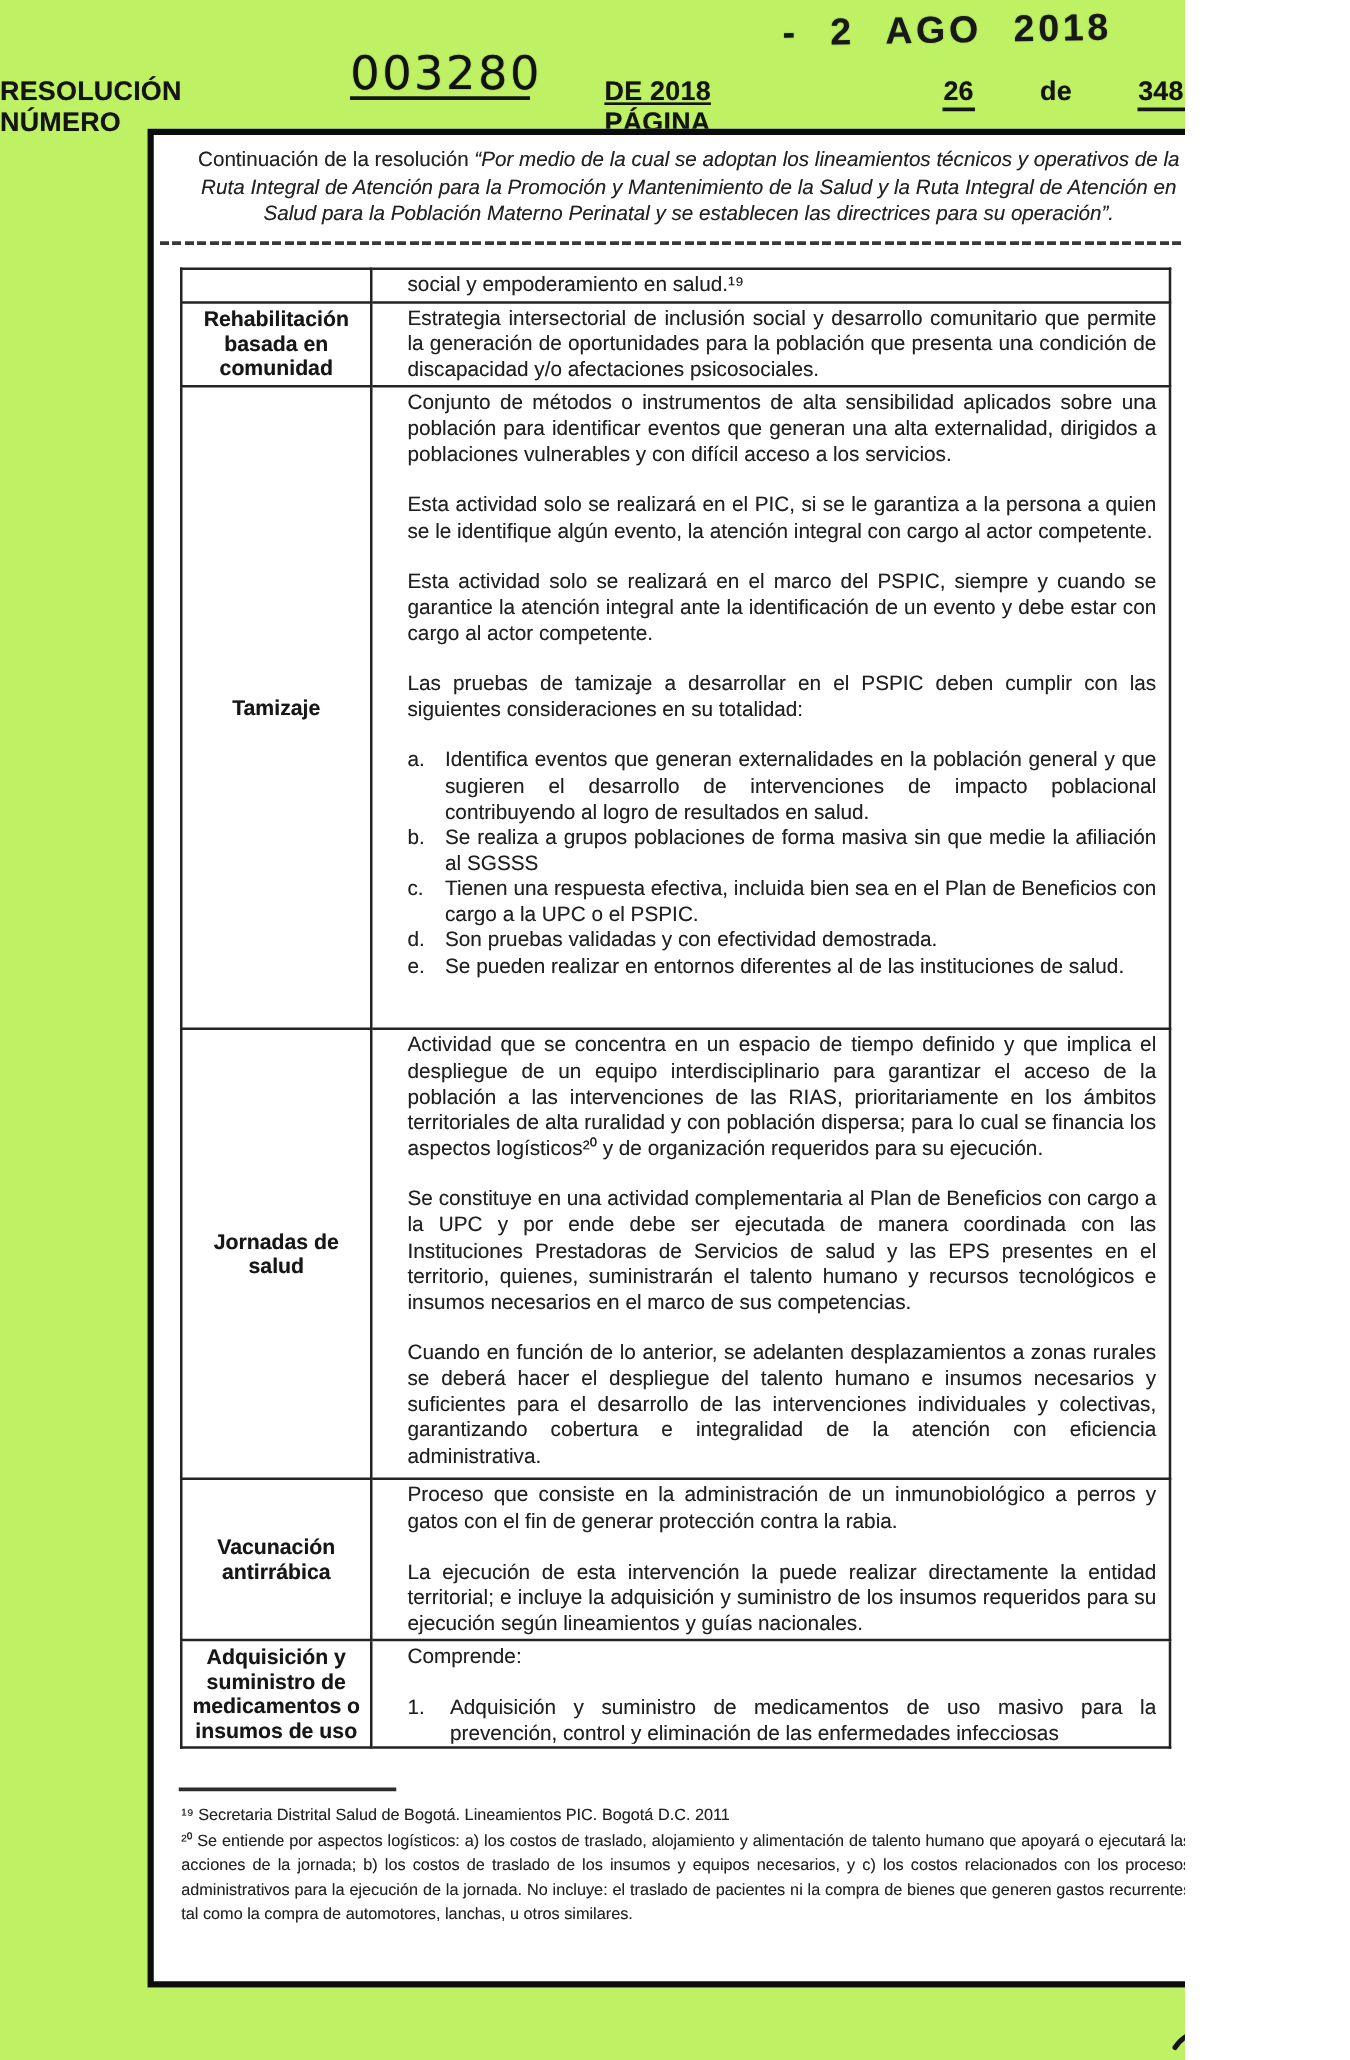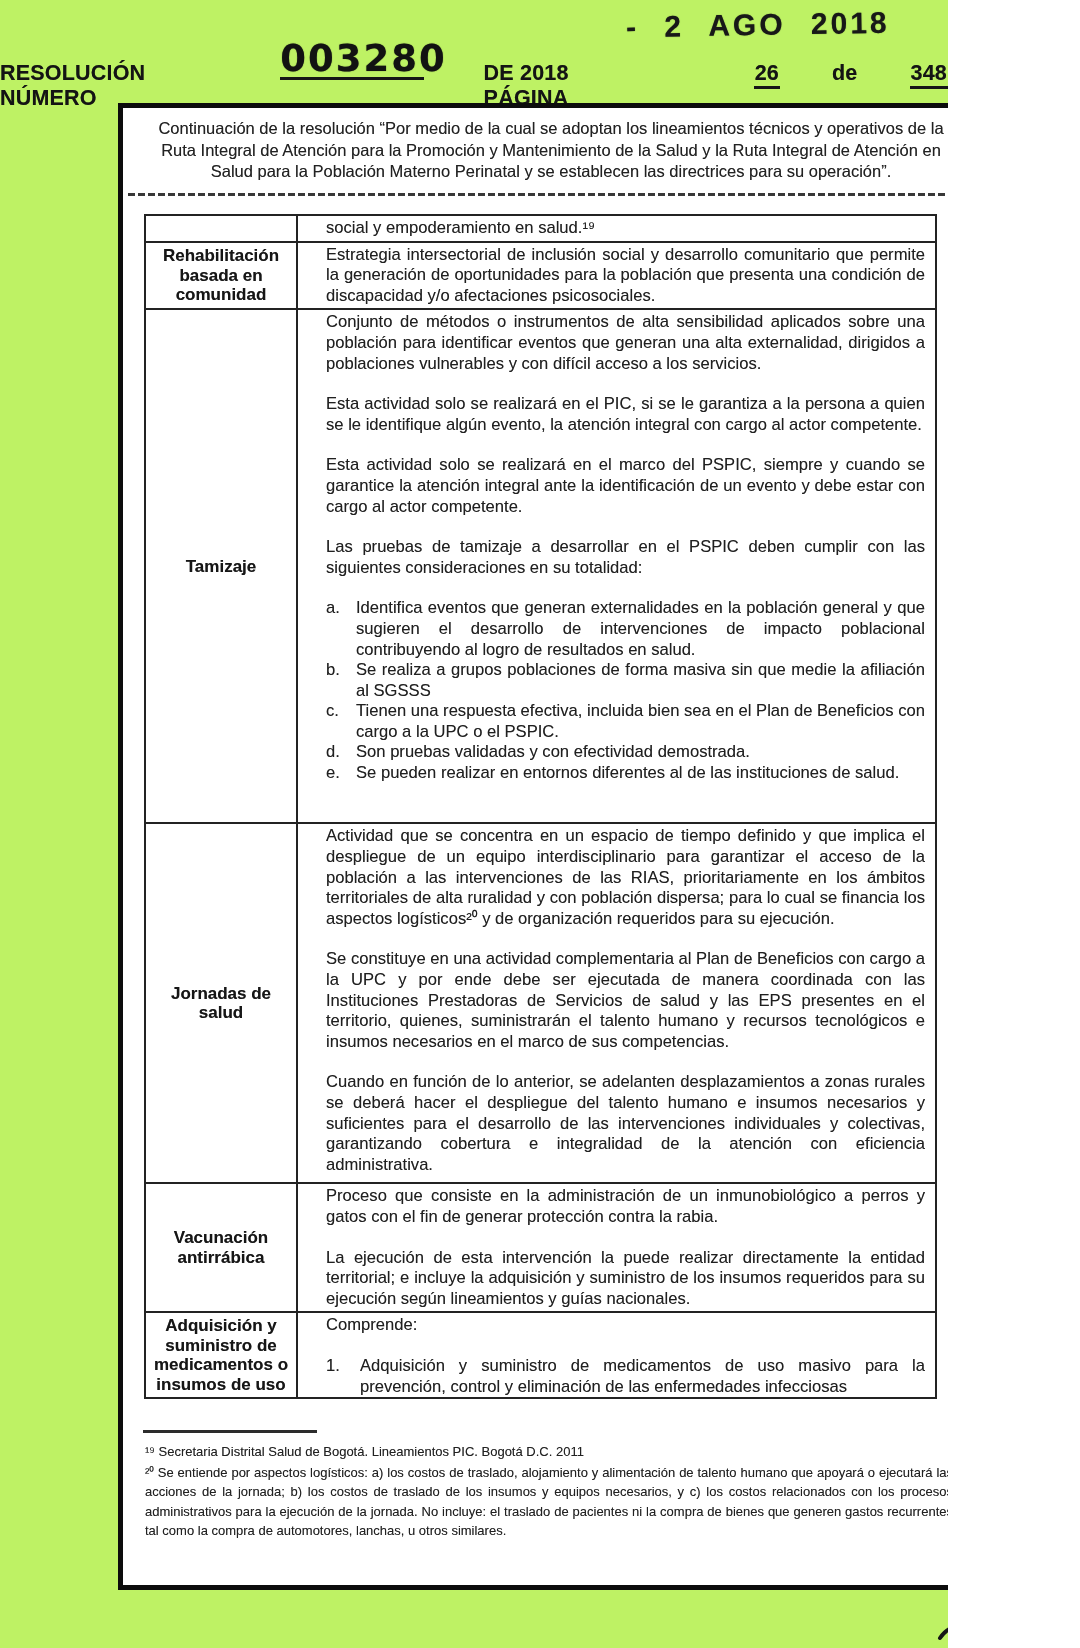--- a/index.html
+++ b/index.html
@@ -17,36 +17,36 @@
     position:absolute;top:55px;left:0;width:100%;display:flex;justify-content:center;
     align-items:baseline;font-size:21.5px;font-weight:700;color:#141414;letter-spacing:.2px;
     text-shadow:0 0 .6px rgba(20,20,20,.5);
     gap:46px;
   }
   .number-slot{
     display:inline-block;position:relative;width:152px;height:22px;
     border-bottom:3px solid #161616;margin:0 4px 0 0;
   }
   .number-stamp{
-    position:absolute;left:0px;bottom:-3px;font-size:37px;font-weight:700;letter-spacing:2px;
+    position:absolute;left:0px;bottom:-3px;font-size:37px;font-weight:400;letter-spacing:2px;
     font-family:"DejaVu Sans",sans-serif;color:#121212;text-shadow:0 0 1px rgba(10,10,10,.6);
   }
-  .title-mid{margin-left:10px;}
+  .title-mid{margin-left:10px;text-decoration:underline;}
   .pg-sep{margin:0 6px;}
   .pg-num{border-bottom:3px solid #161616;padding:0 1px 0 1px;}
   
   .outer-box{
     position:absolute;left:118px;top:103px;width:866px;height:1487px;
     border:5px solid #0c0c0c;box-sizing:border-box;background:#fff;
   }
   .continuation{
     margin:10px 32px 0 32px;text-align:center;font-size:16.5px;line-height:21.5px;color:#222;
     text-shadow:0 0 .5px rgba(40,40,40,.45);
   }
-  .cont-quote{}
+  .cont-quote{font-style:italic;}
   .dashed-sep{
     margin:10px 5px 0 5px;height:3px;
     background:repeating-linear-gradient(90deg,#383838 0 7px,transparent 7px 10px);
   }
   
   .main-table{
     position:absolute;left:21px;top:106px;width:793px;border-collapse:collapse;table-layout:fixed;
     background:#fff;
   }
   .main-table td,.main-table th{border:2px solid #232323;box-sizing:border-box;}

